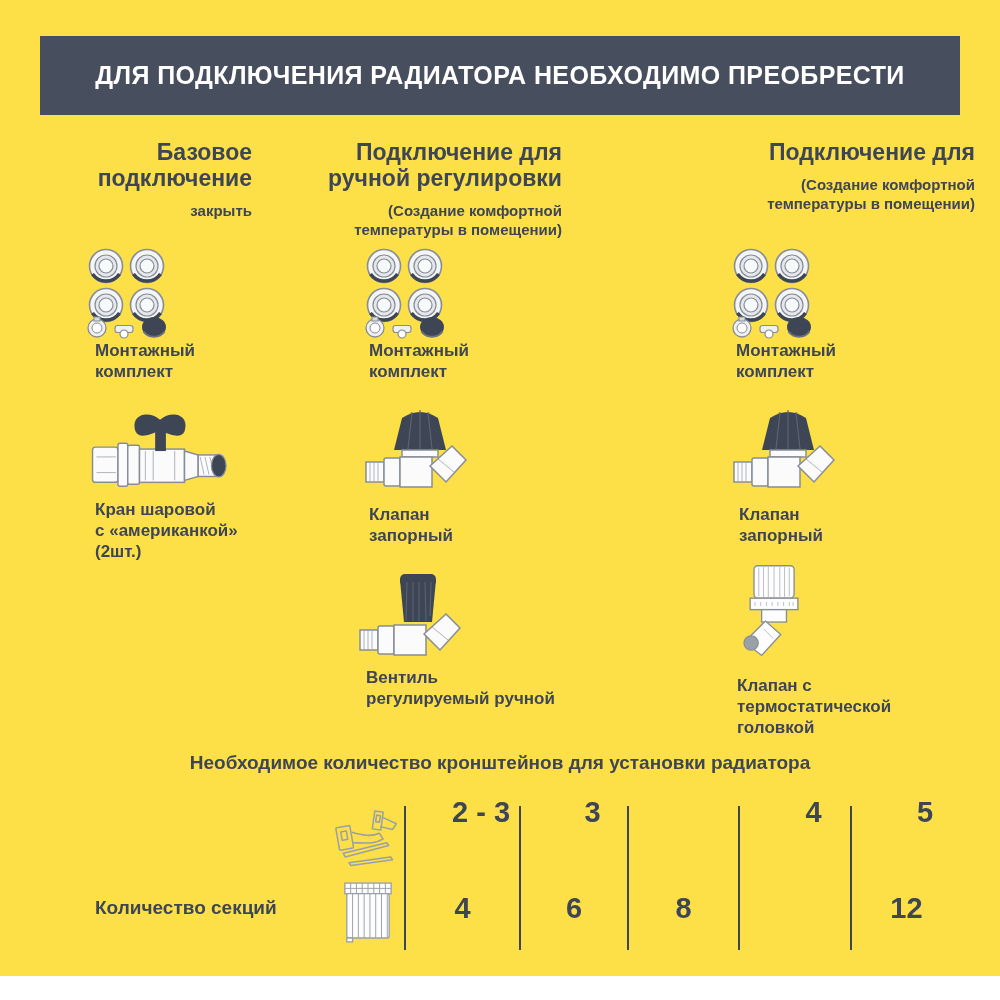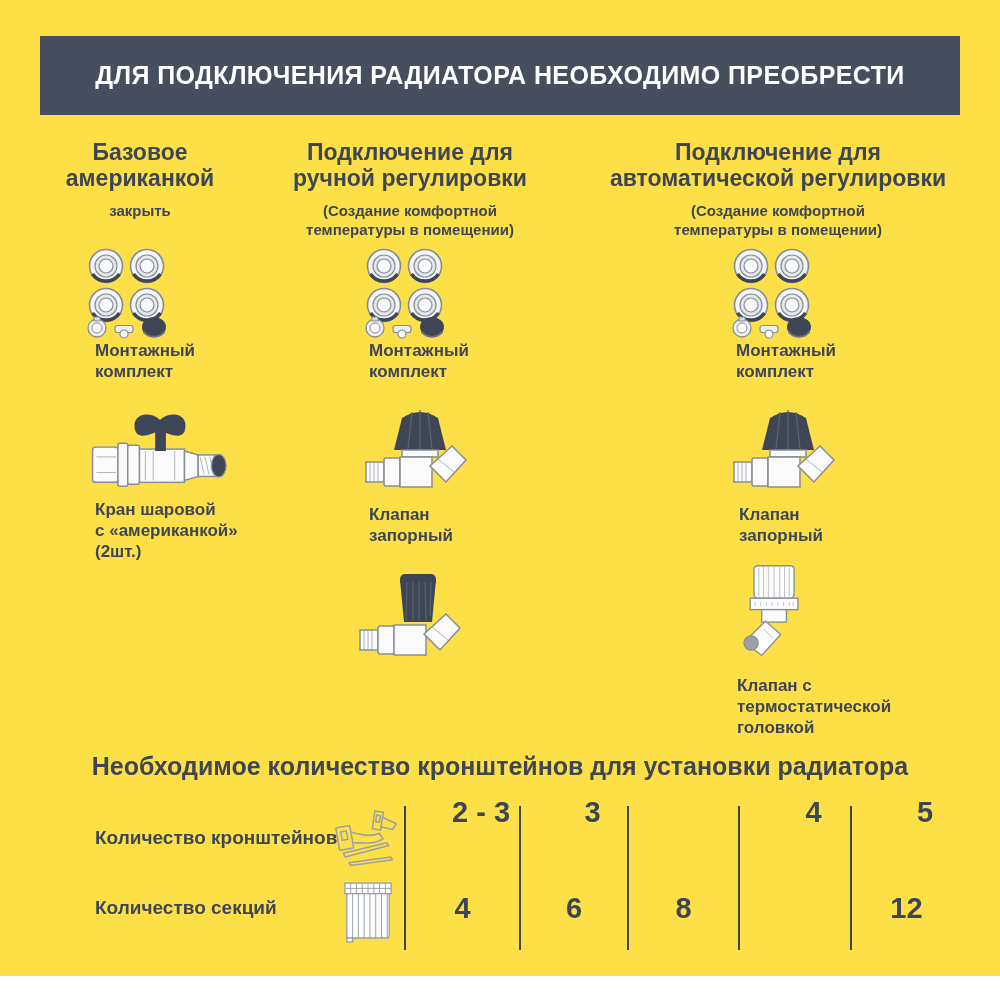--- a/index.html
+++ b/index.html
@@ -12,21 +12,21 @@
   .defs-svg { position:absolute; width:0; height:0; overflow:hidden; }
 
   
   .banner {
     position:absolute; left:40px; top:36px; width:920px; height:79px;
     background:#474e5d; display:flex; align-items:center; justify-content:center;
   }
   .banner-text { color:#ffffff; font-size:25px; letter-spacing:0.4px; white-space:nowrap; }
 
   
-  .colhead { position:absolute; text-align:center; }
+  .colhead { position:absolute; text-align:right; }
   .colhead.c1 { left:28px;  top:139px; width:224px; }
   .colhead.c2 { left:258px; top:139px; width:304px; }
   .colhead.c3 { left:581px; top:139px; width:394px; }
   .coltitle .ln { display:block; font-size:23px; line-height:26px; }
   .colsub { margin-top:10px; }
   .colsub .ln { display:block; font-size:15px; line-height:19px; }
 
   
   .icon { position:absolute; display:block; }
   .k1 { left:84px;  top:247px; width:88px;  height:92px; }
@@ -48,21 +48,21 @@
   .l-kit3 { left:736px; top:340px; }
   .l-ball  { left:95px;  top:499px; }
   .l-stop2 { left:369px; top:504px; }
   .l-stop3 { left:739px; top:504px; }
   .l-man   { left:366px; top:667px; }
   .l-thermo{ left:737px; top:663px;margin-top:12px; }
 
   
   .bottom-title {
     position:absolute; left:0; top:752px; width:1000px;
-    text-align:center; font-size:25px;
+    text-align:center; font-size:19px;
   }
   .row-label { position:absolute; font-size:19px; white-space:nowrap; }
   .rl1 { left:95px; top:827px; }
   .rl2 { left:95px; top:897px; }
 
   .cell { position:absolute; text-align:center; font-size:29px; line-height:40px; }
   .r1 { top:792px; height:40px;padding-left:37px; }
   .r2 { top:888px; height:40px; }
   .cc1 { left:405px; width:115px; }
   .cc2 { left:520px; width:108px; }
@@ -235,42 +235,41 @@
     </defs>
   </svg>
 
   <div class="banner">
     <span class="banner-text">ДЛЯ ПОДКЛЮЧЕНИЯ РАДИАТОРА НЕОБХОДИМО ПРЕОБРЕСТИ</span>
   </div>
 
   <div class="colhead c1">
     <div class="coltitle">
       <span class="ln">Базовое</span>
-      <span class="ln">американкой</span>
+      <span class="ln">подключение</span>
     </div>
     <div class="colsub">
       <span class="ln">закрыть</span>
     </div>
   </div>
 
   <div class="colhead c2">
     <div class="coltitle">
       <span class="ln">Подключение для</span>
       <span class="ln">ручной регулировки</span>
     </div>
     <div class="colsub">
       <span class="ln">(Создание комфортной</span>
       <span class="ln">температуры в помещении)</span>
     </div>
   </div>
 
   <div class="colhead c3">
     <div class="coltitle">
       <span class="ln">Подключение для</span>
-      <span class="ln">автоматической регулировки</span>
     </div>
     <div class="colsub">
       <span class="ln">(Создание комфортной</span>
       <span class="ln">температуры в помещении)</span>
     </div>
   </div>
 
   <svg class="icon k1" viewBox="0 0 88 92">
       <use href="#sym-kit"></use>
     </svg>
@@ -318,29 +317,32 @@
     <span class="ln">запорный</span>
   </div>
 
   <svg class="icon manualvalve" viewBox="0 0 112 100">
       <use href="#sym-manualvalve"></use>
     </svg>
   <svg class="icon thermovalve" viewBox="0 0 84 110">
       <use href="#sym-thermovalve"></use>
     </svg>
 
+  <div class="item-label l-man">
+    <span class="ln">Вентиль</span>
+    <span class="ln">регулируемый ручной</span>
+  </div>
   <div class="item-label l-thermo">
     <span class="ln">Клапан с</span>
     <span class="ln">термостатической</span>
     <span class="ln">головкой</span>
   </div>
 
   <div class="bottom-title">Необходимое количество кронштейнов для установки радиатора</div>
 
-  <div class="row-label rl1">Количество кронштейнов</div>
   <div class="row-label rl2">Количество секций</div>
 
   <svg class="icon bracket-ic" viewBox="0 0 76 64">
       <use href="#sym-bracket"></use>
     </svg>
   <svg class="icon radiator-ic" viewBox="0 0 56 68">
       <use href="#sym-radiator"></use>
     </svg>
 
   <div class="vdiv vd1"></div>

